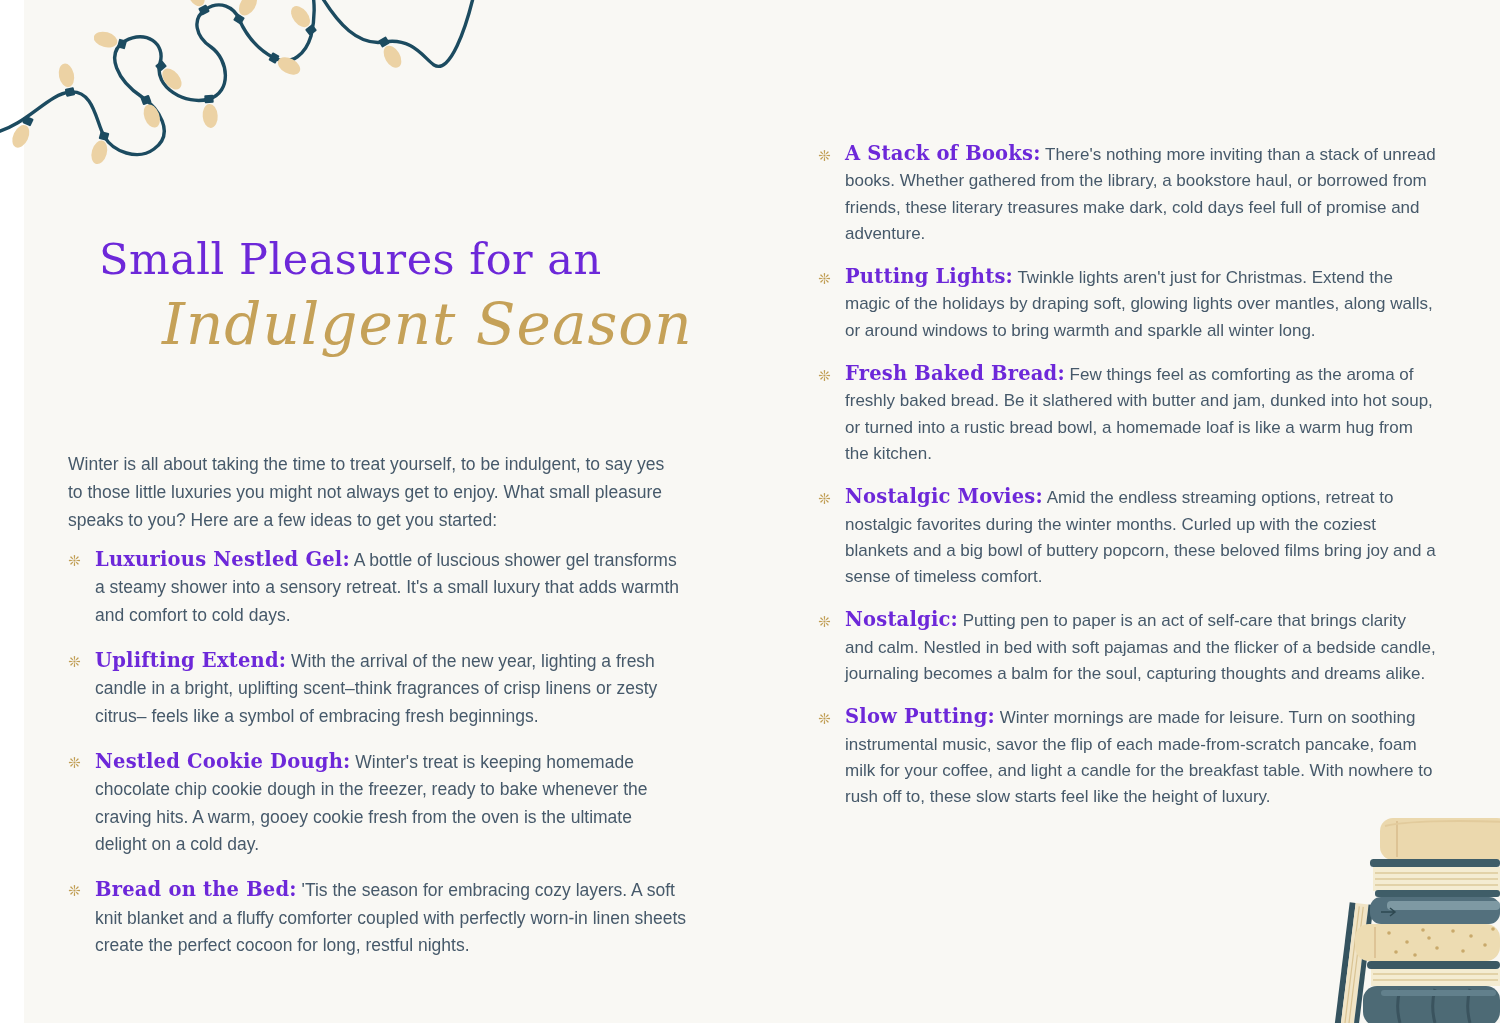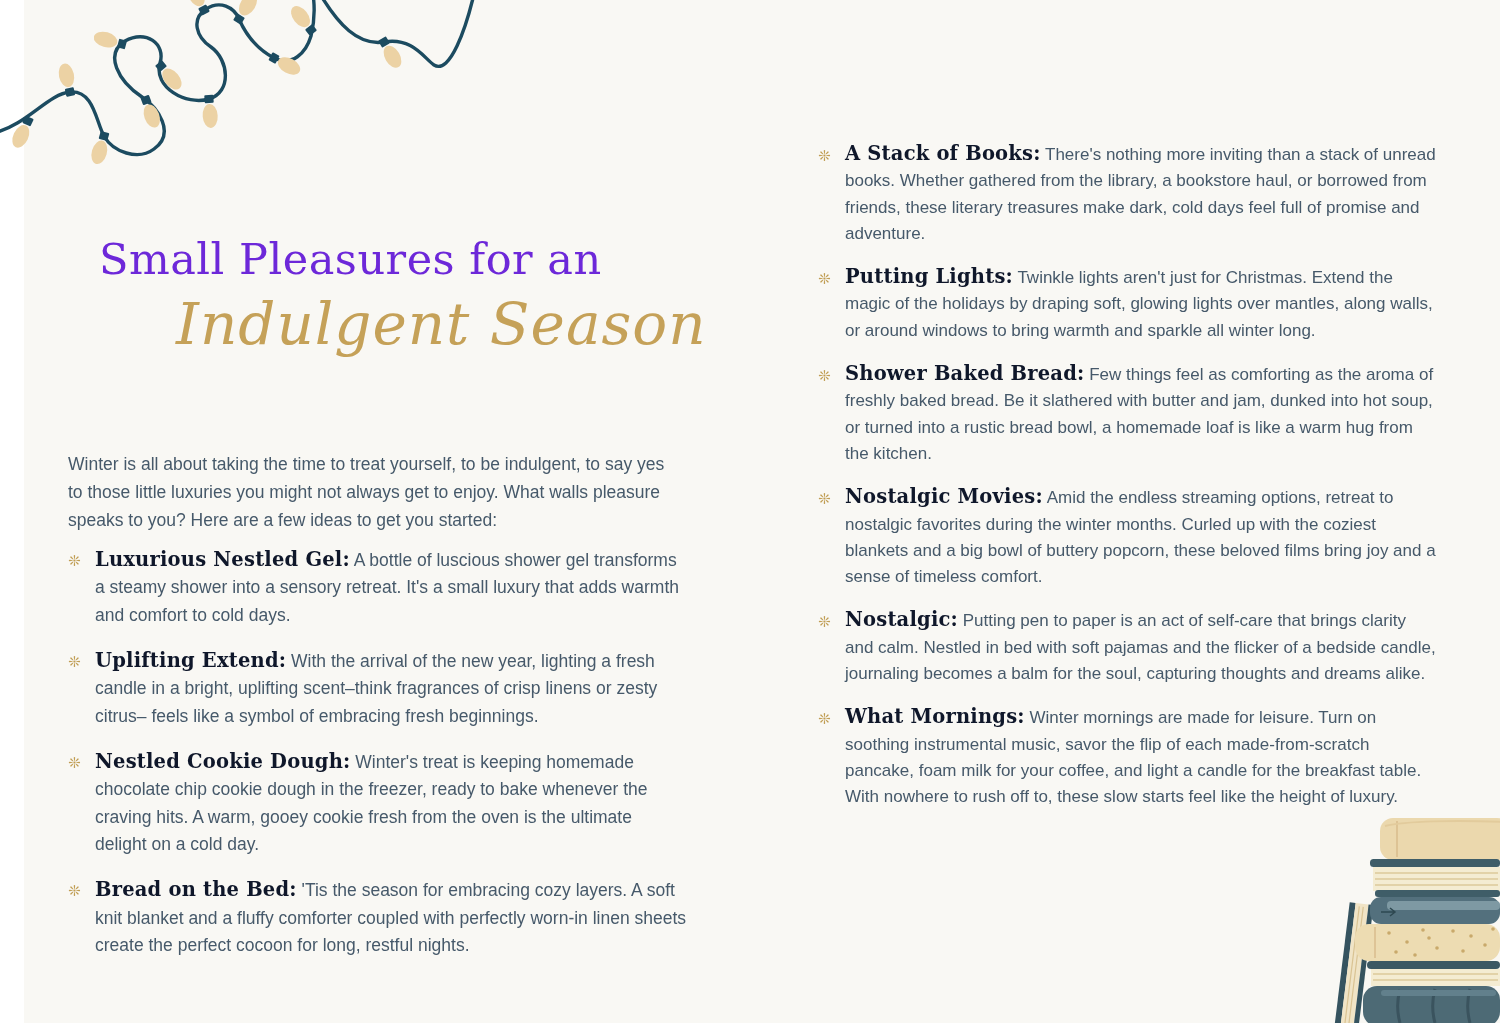--- a/index.html
+++ b/index.html
@@ -11,21 +11,21 @@
   }
   .scan-edge{position:absolute;left:0;top:0;width:24px;height:100%;background:#ffffff;}
   .lights{position:absolute;left:0;top:0;}
   .books{position:absolute;right:0;bottom:0;}
   .title1{
     position:absolute;left:99px;top:234px;
     font-family:"DejaVu Serif", serif;font-size:43px;font-weight:400;
     color:#6d28d9;letter-spacing:.5px;white-space:nowrap;
   }
   .title2{
-    position:absolute;left:176px;top:290px;width:525px;text-align:center;
+    position:absolute;left:162px;top:290px;width:525px;text-align:center;
     font-family:"DejaVu Serif", serif;font-style:italic;font-size:58px;
     color:#c5a158;white-space:nowrap;letter-spacing:1px;
   }
   .intro{
     position:absolute;left:68px;top:432px;width:600px;
     font-size:17.5px;line-height:28px;
   }
   .col{position:absolute;}
   .col-left{left:70px;top:528px;width:618px;}
   .col-right{left:820px;top:124px;width:618px;}
@@ -33,21 +33,21 @@
     position:relative;padding-left:25px;margin-bottom:14px;
     font-size:17.5px;line-height:27.5px;
   }
   .col-right .item{font-size:17px;line-height:26.3px;margin-bottom:15px;}
   .bullet{
     position:absolute;left:-2px;top:2px;
     font-family:"DejaVu Sans", sans-serif;font-size:15px;color:#c09d52;
   }
   .head{
     font-family:"DejaVu Serif", serif;font-weight:bold;font-size:19.5px;
-    color:#0f172a;letter-spacing:.2px;
+    color:#6d28d9;letter-spacing:.2px;
   }
 </style>
 </head>
 <body>
 
 <div class="scan-edge"></div>
 
 <svg class="lights" width="490" height="180" viewBox="0 0 490 180">
   <g fill="none" stroke="#1c4b60" stroke-width="3.4" stroke-linecap="round">
     <path d="M-6,133 C28,124 48,94 70,92 C94,90 96,122 104,136 C113,152 138,161 154,149 C176,133 158,108 142,97 C118,81 104,54 125,41 C146,29 166,44 160,63 C153,87 186,106 209,99 C232,92 229,60 211,47 C196,37 191,19 206,9 C220,0 234,7 239,19 C246,35 257,49 274,58 C292,67 306,53 311,36 C314,24 315,8 313,-6"></path>
@@ -101,21 +101,21 @@
     <g transform="translate(384,42) rotate(150)">
         <rect x="-4.5" y="-4" width="9" height="8" rx="1" fill="#1c4b60"></rect>
         <ellipse cx="0" cy="-17" rx="7.5" ry="12" fill="#ecd2a4"></ellipse>
       </g>
   </g>
 </svg>
 
 <div class="title1">Small Pleasures for an</div>
 <div class="title2">Indulgent Season</div>
 
-<p class="intro">Winter is all about taking the time to treat yourself, to be indulgent, to say yes to those little luxuries you might not always get to enjoy. What walls pleasure speaks to you? Here are a few ideas to get you started:</p>
+<p class="intro">Winter is all about taking the time to treat yourself, to be indulgent, to say yes to those little luxuries you might not always get to enjoy. What small pleasure speaks to you? Here are a few ideas to get you started:</p>
 
 <div class="col col-left">
   <p class="item">
     <span class="bullet">❊</span><span class="head">Luxurious Nestled Gel:</span> <span>A bottle of luscious shower gel transforms a steamy shower into a sensory retreat. It's a small luxury that adds warmth and comfort to cold days.</span>
   </p>
   <p class="item">
     <span class="bullet">❊</span><span class="head">Uplifting Extend:</span> <span>With the arrival of the new year, lighting a fresh candle in a bright, uplifting scent–think fragrances of crisp linens or zesty citrus– feels like a symbol of embracing fresh beginnings.</span>
   </p>
   <p class="item">
     <span class="bullet">❊</span><span class="head">Nestled Cookie Dough:</span> <span>Winter's treat is keeping homemade chocolate chip cookie dough in the freezer, ready to bake whenever the craving hits. A warm, gooey cookie fresh from the oven is the ultimate delight on a cold day.</span>
@@ -126,30 +126,30 @@
 </div>
 
 <div class="col col-right">
   <p class="item">
     <span class="bullet">❊</span><span class="head">A Stack of Books:</span> <span>There's nothing more inviting than a stack of unread books. Whether gathered from the library, a bookstore haul, or borrowed from friends, these literary treasures make dark, cold days feel full of promise and adventure.</span>
   </p>
   <p class="item">
     <span class="bullet">❊</span><span class="head">Putting Lights:</span> <span>Twinkle lights aren't just for Christmas. Extend the magic of the holidays by draping soft, glowing lights over mantles, along walls, or around windows to bring warmth and sparkle all winter long.</span>
   </p>
   <p class="item">
-    <span class="bullet">❊</span><span class="head">Shower Baked Bread:</span> <span>Few things feel as comforting as the aroma of freshly baked bread. Be it slathered with butter and jam, dunked into hot soup, or turned into a rustic bread bowl, a homemade loaf is like a warm hug from the kitchen.</span>
+    <span class="bullet">❊</span><span class="head">Fresh Baked Bread:</span> <span>Few things feel as comforting as the aroma of freshly baked bread. Be it slathered with butter and jam, dunked into hot soup, or turned into a rustic bread bowl, a homemade loaf is like a warm hug from the kitchen.</span>
   </p>
   <p class="item">
     <span class="bullet">❊</span><span class="head">Nostalgic Movies:</span> <span>Amid the endless streaming options, retreat to nostalgic favorites during the winter months. Curled up with the coziest blankets and a big bowl of buttery popcorn, these beloved films bring joy and a sense of timeless comfort.</span>
   </p>
   <p class="item">
     <span class="bullet">❊</span><span class="head">Nostalgic:</span> <span>Putting pen to paper is an act of self-care that brings clarity and calm. Nestled in bed with soft pajamas and the flicker of a bedside candle, journaling becomes a balm for the soul, capturing thoughts and dreams alike.</span>
   </p>
   <p class="item">
-    <span class="bullet">❊</span><span class="head">What Mornings:</span> <span>Winter mornings are made for leisure. Turn on soothing instrumental music, savor the flip of each made-from-scratch pancake, foam milk for your coffee, and light a candle for the breakfast table. With nowhere to rush off to, these slow starts feel like the height of luxury.</span>
+    <span class="bullet">❊</span><span class="head">Slow Putting:</span> <span>Winter mornings are made for leisure. Turn on soothing instrumental music, savor the flip of each made-from-scratch pancake, foam milk for your coffee, and light a candle for the breakfast table. With nowhere to rush off to, these slow starts feel like the height of luxury.</span>
   </p>
 </div>
 
 <svg class="books" width="175" height="223" viewBox="0 0 175 223">
 
   <g transform="rotate(7 24 223)">
     <rect x="10" y="103" width="6" height="125" fill="#35535f"></rect>
     <rect x="16" y="103" width="13" height="125" fill="#f0e4c6"></rect>
     <path d="M20,106 v120 M24,106 v120" stroke="#d9c393" stroke-width="1.2" fill="none"></path>
     <rect x="29" y="103" width="5" height="125" fill="#35535f"></rect>

